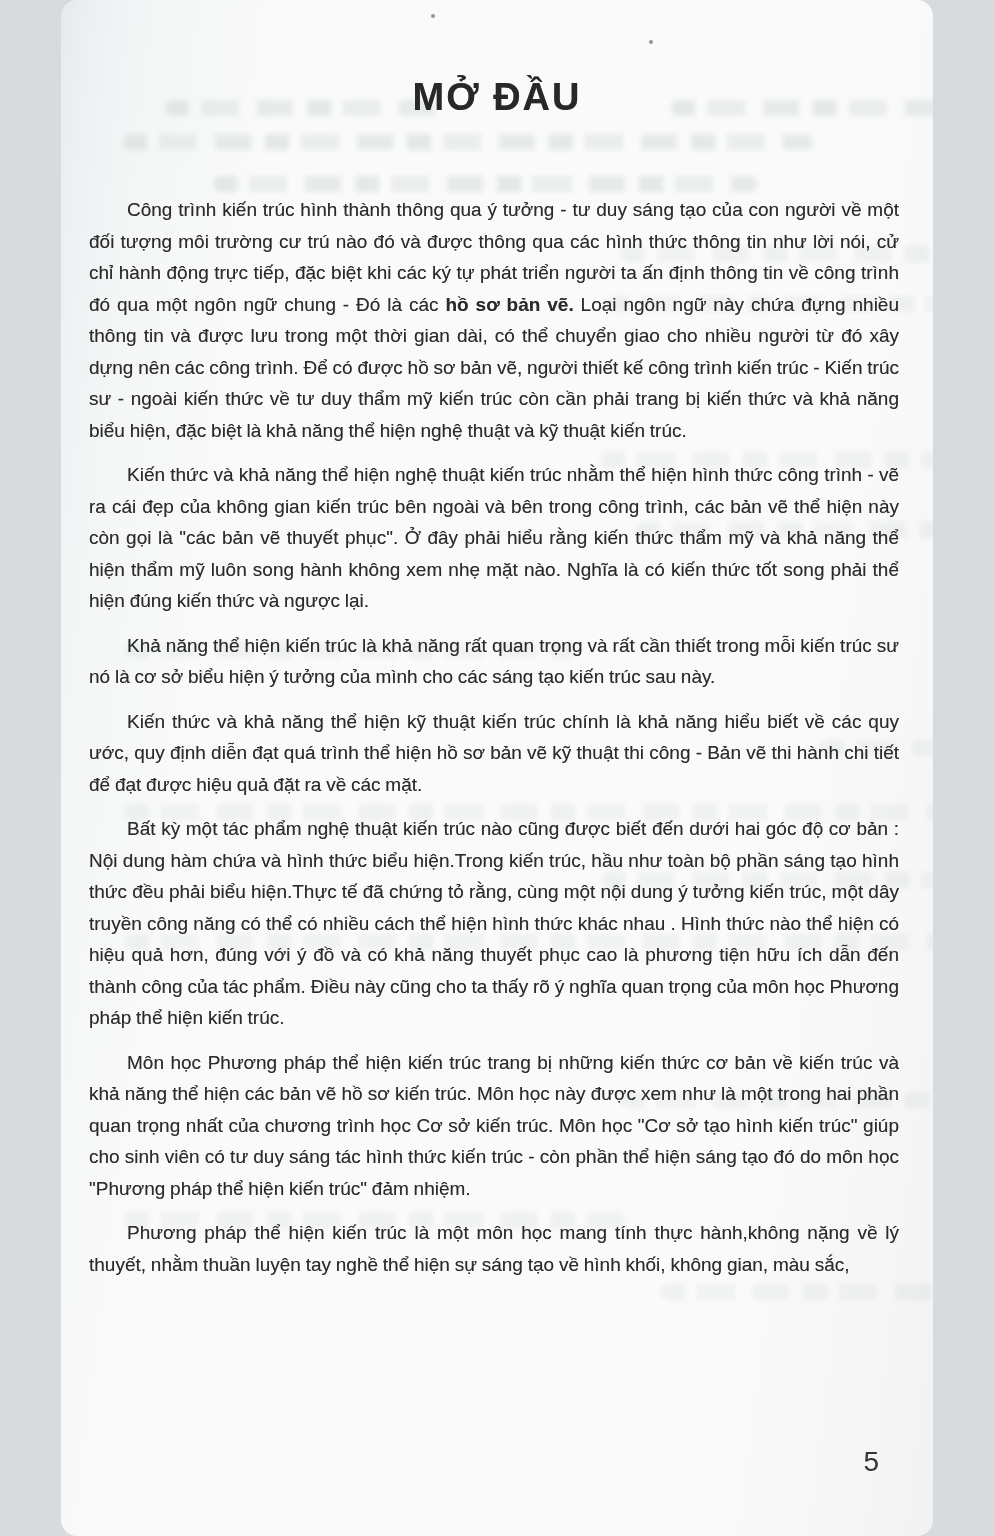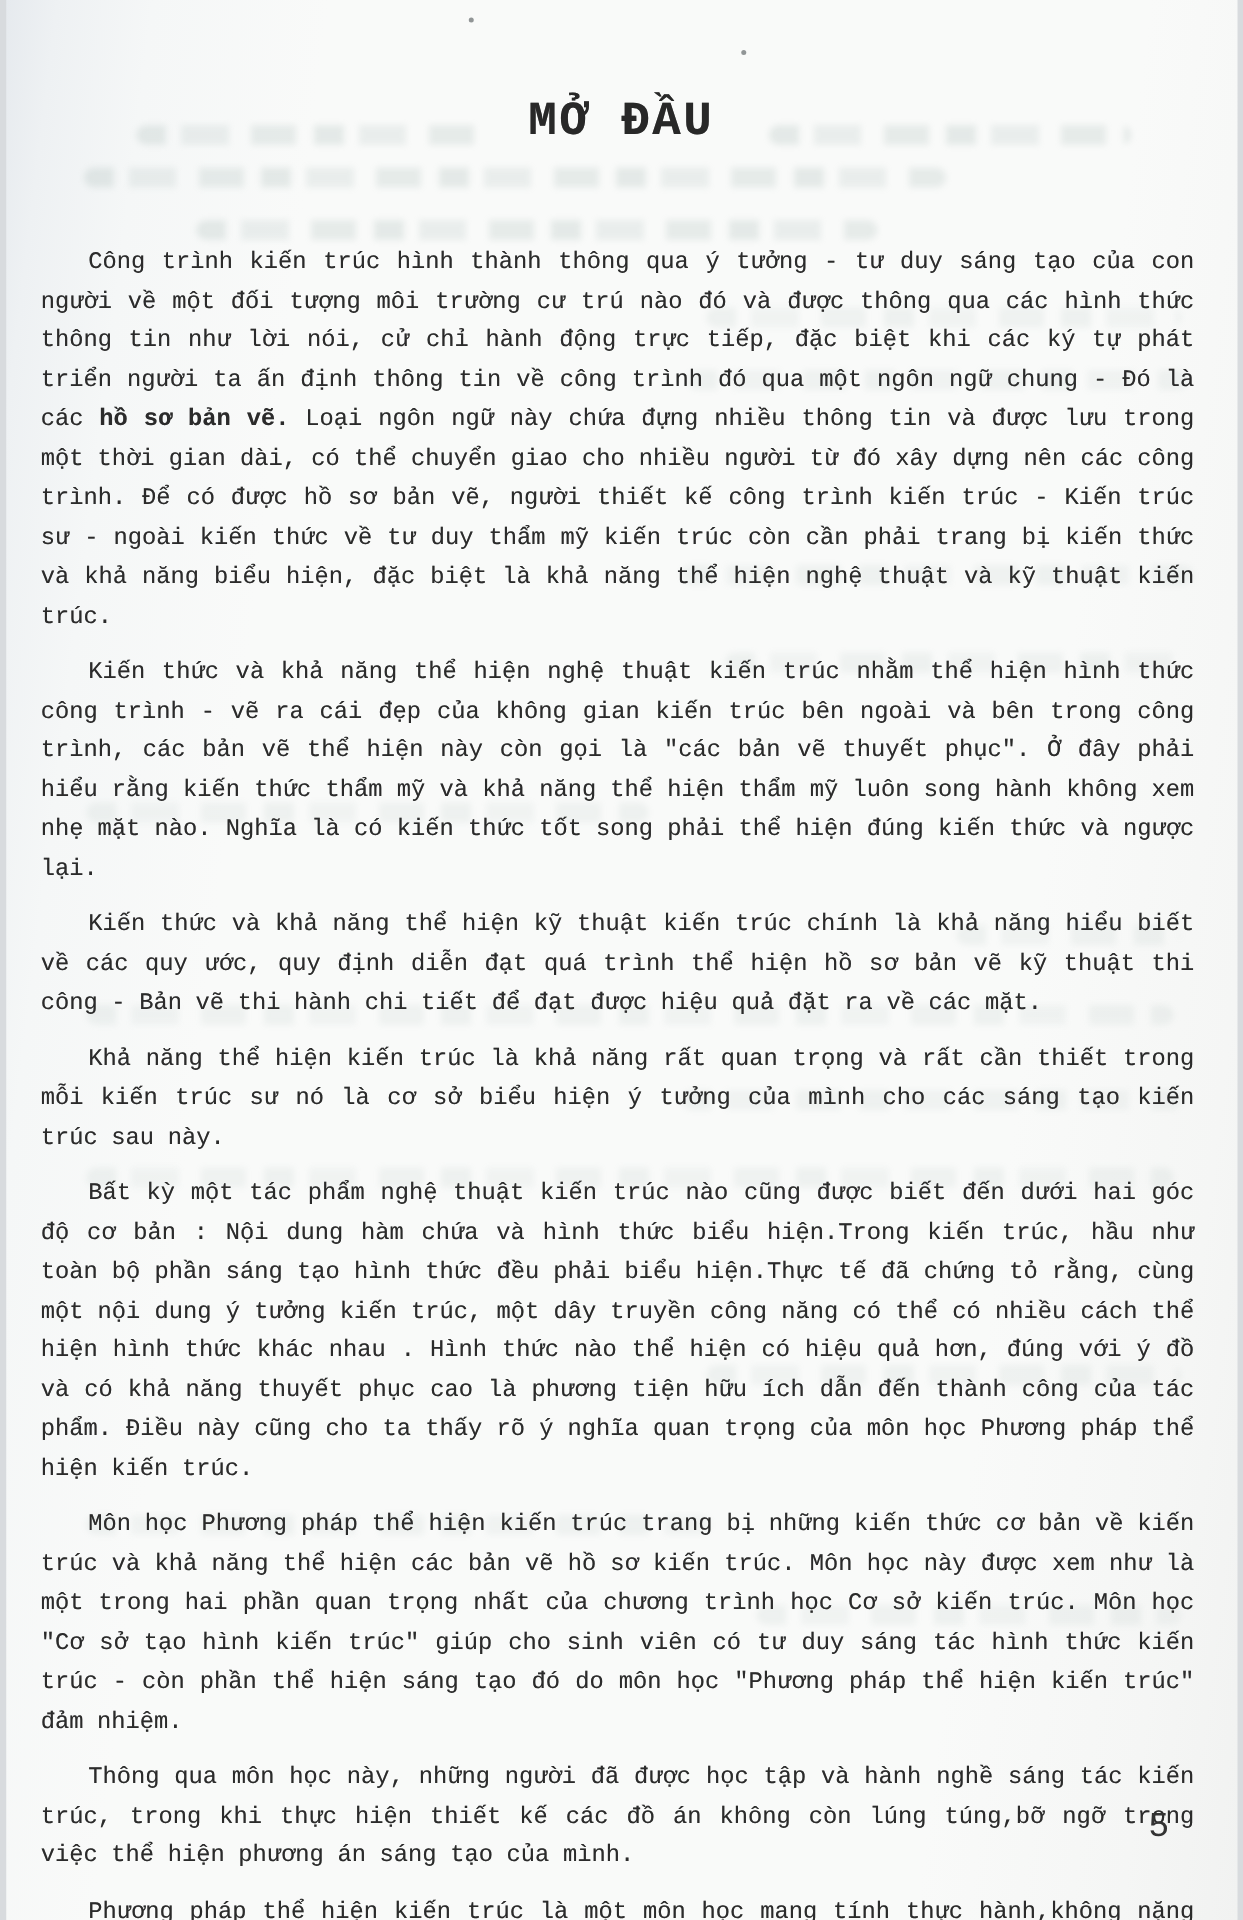--- a/index.html
+++ b/index.html
@@ -1,26 +1,27 @@
 <!DOCTYPE html>
 <html><head>
 <meta charset="utf-8">
 <style>
   html, body { margin: 0; padding: 0; background: #d8dbde; }
   .page {
     position: relative;
-    width: 985px;
+    width: 872px;
     height: 1536px;
     margin: 0 auto;
     overflow: hidden;
     background: linear-gradient(97deg,
       #e6eaee 0%, #eef1f3 3.5%, #f5f7f7 10%,
       #f9faf9 22%, #f9faf9 78%, #f5f6f5 92%, #f1f2f1 100%);
-    font-family: Liberation Mono, monospace;
+    font-family: Liberation Sans, sans-serif;
     color: #2b2b2b;
+    border-radius: 16px;
   }
   .doc-title {
     position: absolute;
     top: 76px; left: 0; right: 0;
     text-align: center;
     font-size: 38px;
     font-weight: bold;
     letter-spacing: 2px;
     color: #282828;
     text-shadow: 0 0 0.5px rgba(40,40,40,.55);
@@ -87,23 +88,22 @@
   <div class="bleed light" style="left:64px;  top:1212px; width:500px;"></div>
   <div class="bleed light" style="left:600px; top:1284px; width:340px;"></div>
   <div class="speck" style="left:370px; top:14px;"></div>
   <div class="speck" style="left:588px; top:40px;"></div>
 
   <div class="doc-title">MỞ ĐẦU</div>
 
   <div class="body-text">
       <p><span>Công trình kiến trúc hình thành thông qua ý tưởng - tư duy sáng tạo của con người về một đối tượng môi trường cư trú nào đó và được thông qua các hình thức thông tin như lời nói, cử chỉ hành động trực tiếp, đặc biệt khi các ký tự phát triển người ta ấn định thông tin về công trình đó qua một ngôn ngữ chung - Đó là các </span><b>hồ sơ bản vẽ.</b><span> Loại ngôn ngữ này chứa đựng nhiều thông tin và được lưu trong một thời gian dài, có thể chuyển giao cho nhiều người từ đó xây dựng nên các công trình. Để có được hồ sơ bản vẽ, người thiết kế công trình kiến trúc - Kiến trúc sư - ngoài kiến thức về tư duy thẩm mỹ kiến trúc còn cần phải trang bị kiến thức và khả năng biểu hiện, đặc biệt là khả năng thể hiện nghệ thuật và kỹ thuật kiến trúc.</span></p>
       <p><span>Kiến thức và khả năng thể hiện nghệ thuật kiến trúc nhằm thể hiện hình thức công trình - vẽ ra cái đẹp của không gian kiến trúc bên ngoài và bên trong công trình, các bản vẽ thể hiện này còn gọi là "các bản vẽ thuyết phục". Ở đây phải hiểu rằng kiến thức thẩm mỹ và khả năng thể hiện thẩm mỹ luôn song hành không xem nhẹ mặt nào. Nghĩa là có kiến thức tốt song phải thể hiện đúng kiến thức và ngược lại.</span></p>
+      <p><span>Khả năng thể hiện kiến trúc là khả năng rất quan trọng và rất cần thiết trong mỗi kiến trúc sư nó là cơ sở biểu hiện ý tưởng của mình cho các sáng tạo kiến trúc sau này.</span></p>
       <p><span>Kiến thức và khả năng thể hiện kỹ thuật kiến trúc chính là khả năng hiểu biết về các quy ước, quy định diễn đạt quá trình thể hiện hồ sơ bản vẽ kỹ thuật thi công - Bản vẽ thi hành chi tiết để đạt được hiệu quả đặt ra về các mặt.</span></p>
-      <p><span>Khả năng thể hiện kiến trúc là khả năng rất quan trọng và rất cần thiết trong mỗi kiến trúc sư nó là cơ sở biểu hiện ý tưởng của mình cho các sáng tạo kiến trúc sau này.</span></p>
       <p><span>Bất kỳ một tác phẩm nghệ thuật kiến trúc nào cũng được biết đến dưới hai góc độ cơ bản : Nội dung hàm chứa và hình thức biểu hiện.Trong kiến trúc, hầu như toàn bộ phần sáng tạo hình thức đều phải biểu hiện.Thực tế đã chứng tỏ rằng, cùng một nội dung ý tưởng kiến trúc, một dây truyền công năng có thể có nhiều cách thể hiện hình thức khác nhau . Hình thức nào thể hiện có hiệu quả hơn, đúng với ý đồ và có khả năng thuyết phục cao là phương tiện hữu ích dẫn đến thành công của tác phẩm. Điều này cũng cho ta thấy rõ ý nghĩa quan trọng của môn học Phương pháp thể hiện kiến trúc.</span></p>
       <p><span>Môn học Phương pháp thể hiện kiến trúc trang bị những kiến thức cơ bản về kiến trúc và khả năng thể hiện các bản vẽ hồ sơ kiến trúc. Môn học này được xem như là một trong hai phần quan trọng nhất của chương trình học Cơ sở kiến trúc. Môn học "Cơ sở tạo hình kiến trúc" giúp cho sinh viên có tư duy sáng tác hình thức kiến trúc - còn phần thể hiện sáng tạo đó do môn học "Phương pháp thể hiện kiến trúc" đảm nhiệm.</span></p>
-      <p><span>Thông qua môn học này, những người đã được học tập và hành nghề sáng tác kiến trúc, trong khi thực hiện thiết kế các đồ án không còn lúng túng,bỡ ngỡ trong việc thể hiện phương án sáng tạo của mình.</span></p>
       <p><span>Phương pháp thể hiện kiến trúc là một môn học mang tính thực hành,không nặng về lý thuyết, nhằm thuần luyện tay nghề thể hiện sự sáng tạo về hình khối, không gian, màu sắc,</span></p>
     </div>
 
   <div class="page-number">5</div>
 
 </div>
 
 </body></html>

